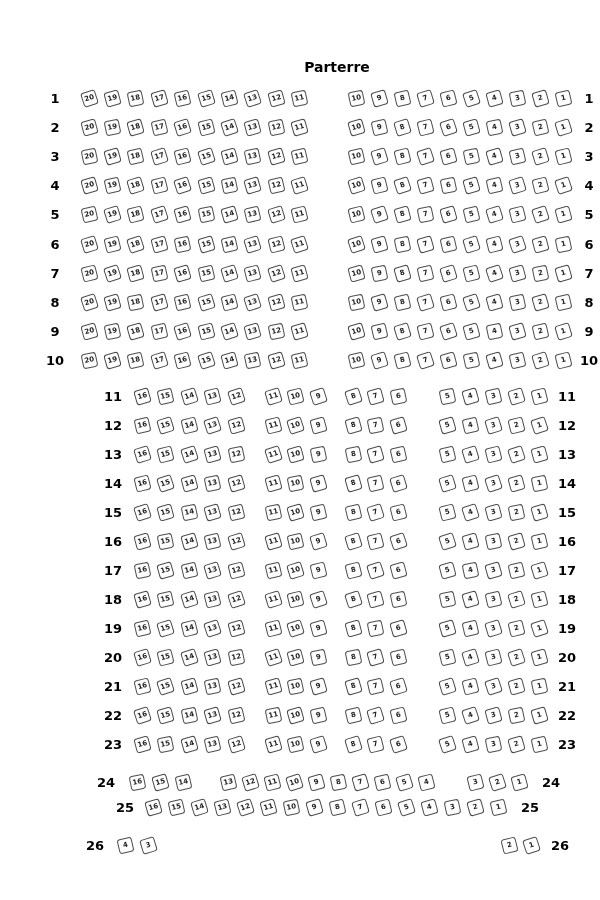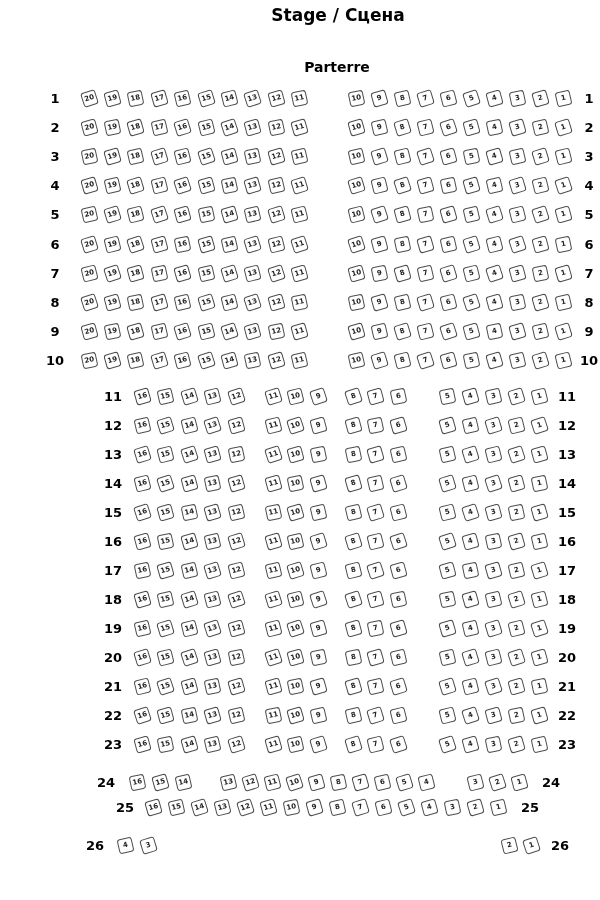--- a/index.html
+++ b/index.html
@@ -54,21 +54,20 @@
     align-items: center;
     justify-content: center;
     cursor: pointer;
     line-height: 1;
   }
 </style>
 </head>
 <body>
 
 <div id="canvas" style="--bg: #ffffff; --seat-border: #4d4d4d; --seat-fill: #ffffff; --seat-number: #222222; --label: #000000;">
-  <div class="chart-title" style="left: 338px; top: 15px;">Stage / Сцена</div>
   <div class="section-title" style="left: 337px; top: 67px;">Parterre</div>
   <div id="seat-layer">
       <div class="row-label" style="left: 55px; top: 98px;">1</div>
       <div class="row-label" style="left: 589px; top: 98px;">1</div>
       <div class="seat" style="left: 81.5px; top: 90.5px; transform: rotate(-18deg);">20</div>
       <div class="seat" style="left: 104.9px; top: 90.5px; transform: rotate(-15deg);">19</div>
       <div class="seat" style="left: 128.3px; top: 90.5px; transform: rotate(-12deg);">18</div>
       <div class="seat" style="left: 151.7px; top: 90.5px; transform: rotate(-16deg);">17</div>
       <div class="seat" style="left: 175.1px; top: 90.5px; transform: rotate(-13deg);">16</div>
       <div class="seat" style="left: 198.5px; top: 90.5px; transform: rotate(-17deg);">15</div>

